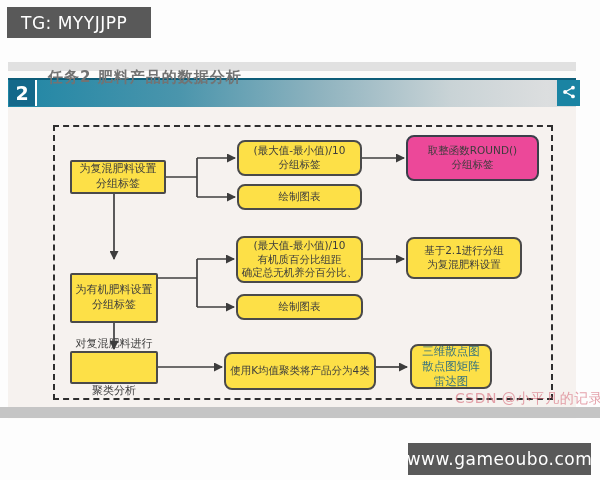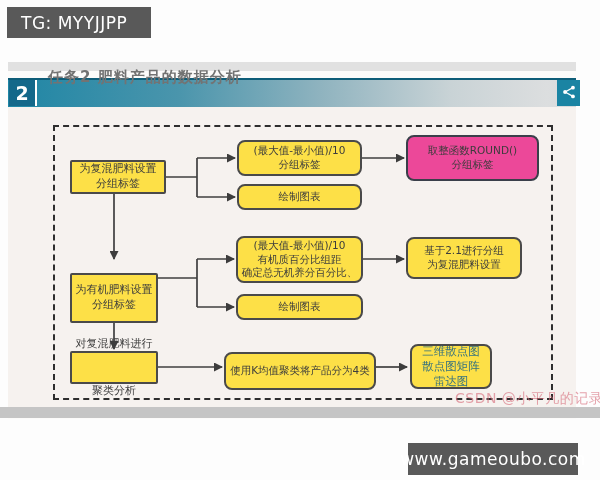--- a/index.html
+++ b/index.html
@@ -9,21 +9,21 @@
     font-family:"DejaVu Sans","Liberation Sans",sans-serif;
   }
   .abs{position:absolute;}
 
   
   .badge-dark{
     background:#595959;color:#ffffff;display:flex;align-items:center;
     font-size:17px;letter-spacing:0.5px;
   }
   .tg-badge{left:7px;top:7px;width:130px;height:31px;padding-left:14px;}
-  .site-badge{left:408px;top:443px;width:170px;height:32px;justify-content:center;font-size:17px;}
+  .site-badge{left:408px;top:443px;width:183px;height:32px;justify-content:center;font-size:17px;}
 
   
   .slide{left:8px;top:62px;width:568px;height:357px;background:#fcfbfa;}
   .slide-top-strip{left:8px;top:62px;width:568px;height:9px;background:#e1e1e1;}
   .slide-bottom-strip{left:0px;top:407px;width:600px;height:11px;background:#c5c5c5;}
 
   
   .header-bar{
     left:8px;top:78px;width:568px;height:29px;
     background:linear-gradient(90deg,#1f86a5 0%,#4a95ac 30%,#8fb3bf 55%,#c9d3d6 78%,#dcdedf 95%,#d5d9db 100%);

